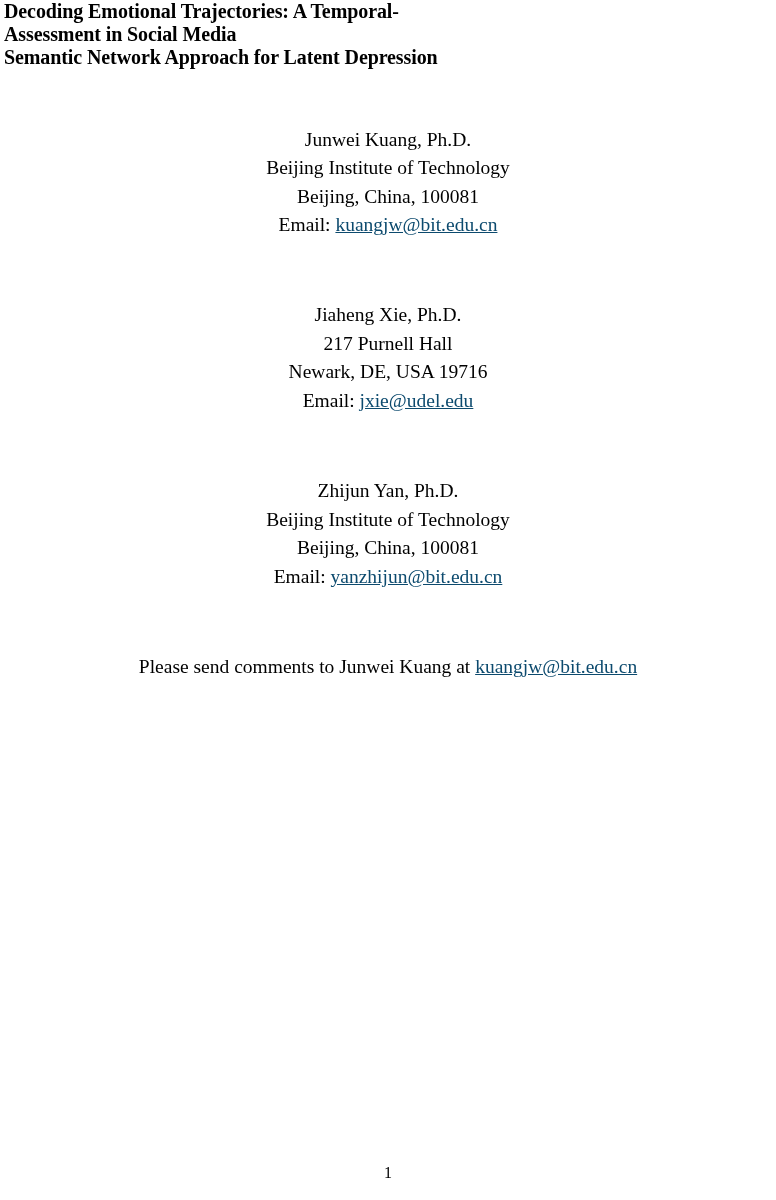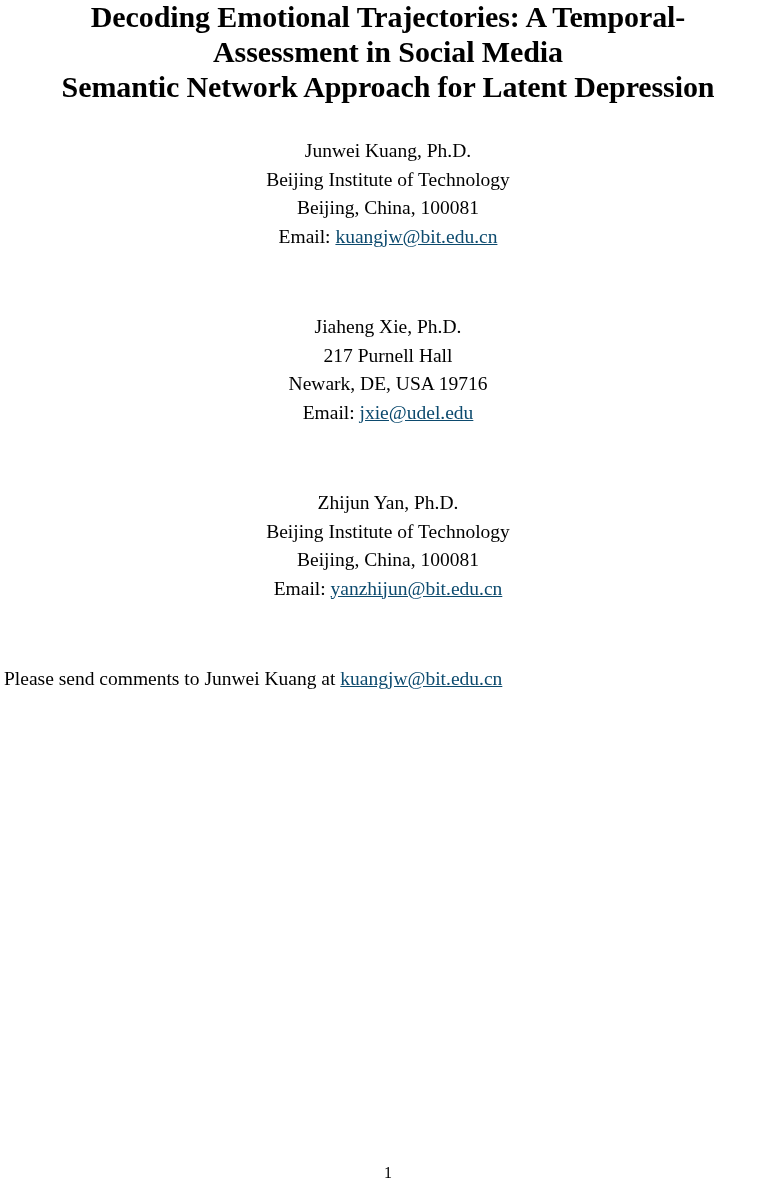--- a/index.html
+++ b/index.html
@@ -16,52 +16,52 @@
     overflow: hidden;
   }
   .page {
     width: 776px;
     height: 1200px;
     position: relative;
     box-sizing: border-box;
     padding: 0 4px;
   }
   .title {
-    font-size: 30px;
+    font-size: 20px;
     font-weight: bold;
     line-height: 1.16;
-    text-align: center;
     margin: 0;
     padding-top: 0px;
     letter-spacing: -0.1px;
   }
   .title .line {
     display: block;
   }
   .authors {
-    margin-top: 33px;
+    margin-top: 56px;
   }
   .author-block {
     text-align: center;
     font-size: 19.5px;
     line-height: 1.46;
     margin-bottom: 62px;
   }
   .author-block .row {
     display: block;
     white-space: nowrap;
   }
   .email-row {
     display: block;
   }
   a.link {
     color: #0c4a6e;
     text-decoration: underline;
   }
   .comments {
+    text-align: center;
     font-size: 19.5px;
     margin-top: 23px;
     line-height: 1.45;
   }
   .page-number {
     position: absolute;
     bottom: 18px;
     left: 0;
     width: 100%;
     text-align: center;

